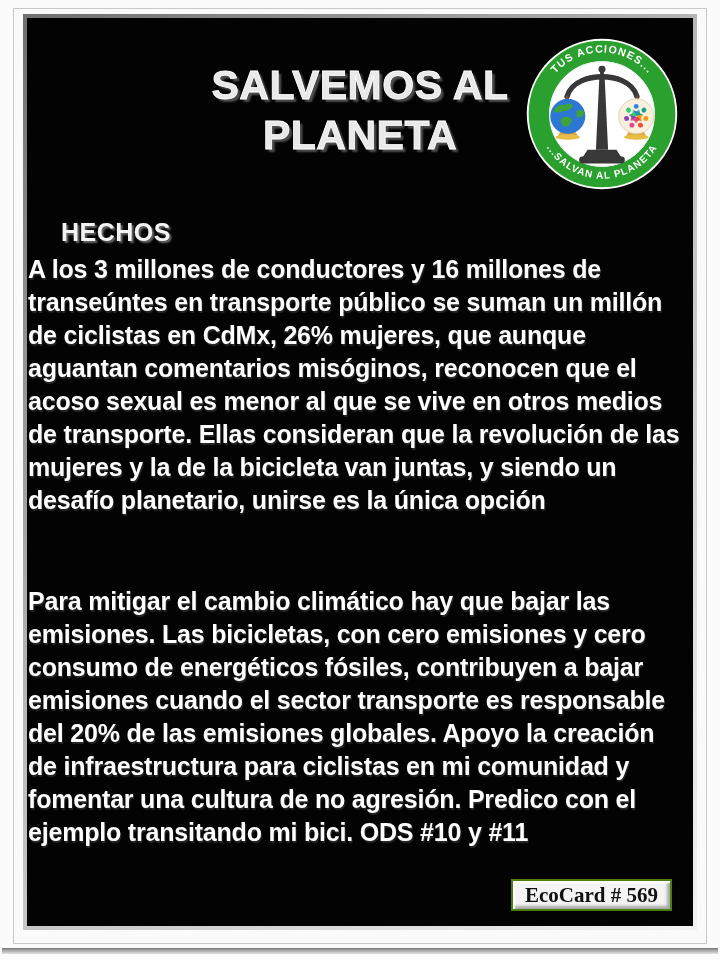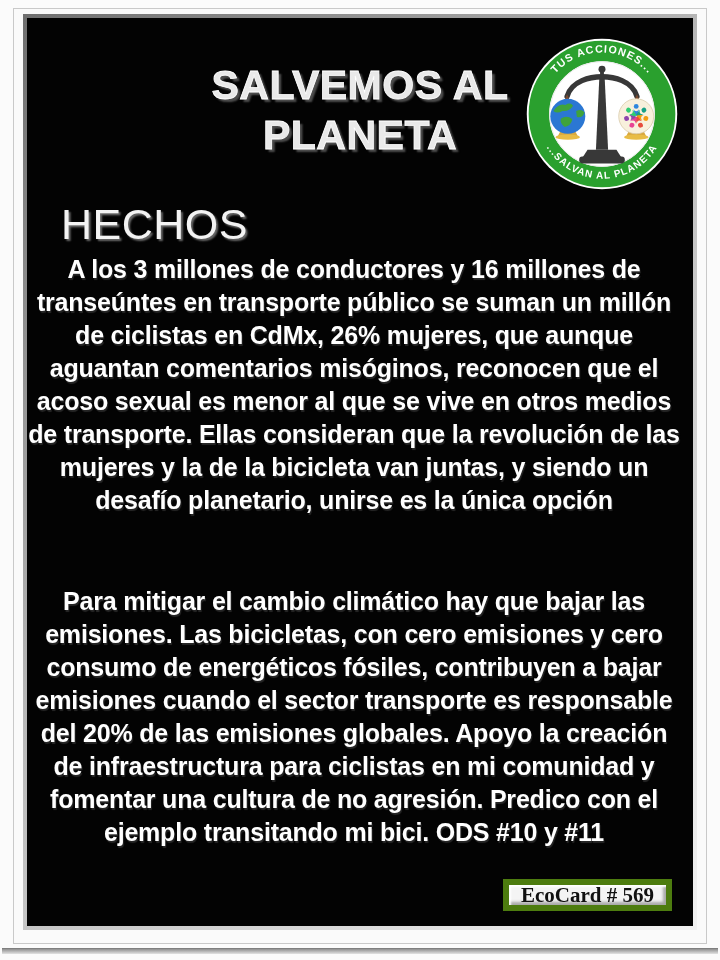--- a/index.html
+++ b/index.html
@@ -61,52 +61,53 @@
     position: absolute;
     top: 20px; right: 15px;
     width: 152px; height: 152px;
   }
   .logo svg { width: 100%; height: 100%; display: block; }
   .ring-text { font-family: "Liberation Sans", "DejaVu Sans", sans-serif; }
 
   
   .sec-heading {
     position: absolute;
-    font-size: 43px;
-    font-weight: normal;
+    font-size: 25px;
+    font-weight: bold;
     letter-spacing: 0.5px;
     color: #f3f3f3;
     text-shadow: 2px 2px 2px #6a6a6a;
+    margin-top: 18px;
   }
   .hechos-heading   { top: 182px; left: 34px; }
   .acciones-heading { top: 520px; left: 37px; }
 
   
   .para {
     position: absolute;
     left: 1px; right: 13px;
-    text-align: center;
+    text-align: left;
     font-size: 25px;
     line-height: 33px;
     font-weight: bold;
     letter-spacing: -0.2px;
     color: #ffffff;
     text-shadow: 1px 2px 1px rgba(70,70,70,0.55);
   }
   .para-hechos   { top: 235px; }
   .para-acciones { top: 567px; }
 
   
   .ecocard {
     position: absolute;
     right: 21px; bottom: 15px;
     min-width: 148px; height: 32px;
     padding: 0 12px;
     background: #f4f4f4;
-    border: 6px solid #4d7c0f;
+    border: 2px solid #4d7c0f;
     box-shadow: inset 2px 2px 2px #ffffff, inset -3px -3px 3px #a8a8a8;
     display: flex; align-items: center; justify-content: center;
     font-family: "Liberation Serif", "DejaVu Serif", serif;
     font-weight: bold;
     font-size: 21px;
     color: #111111;
     white-space: nowrap;
   }
 </style>
 </head>

